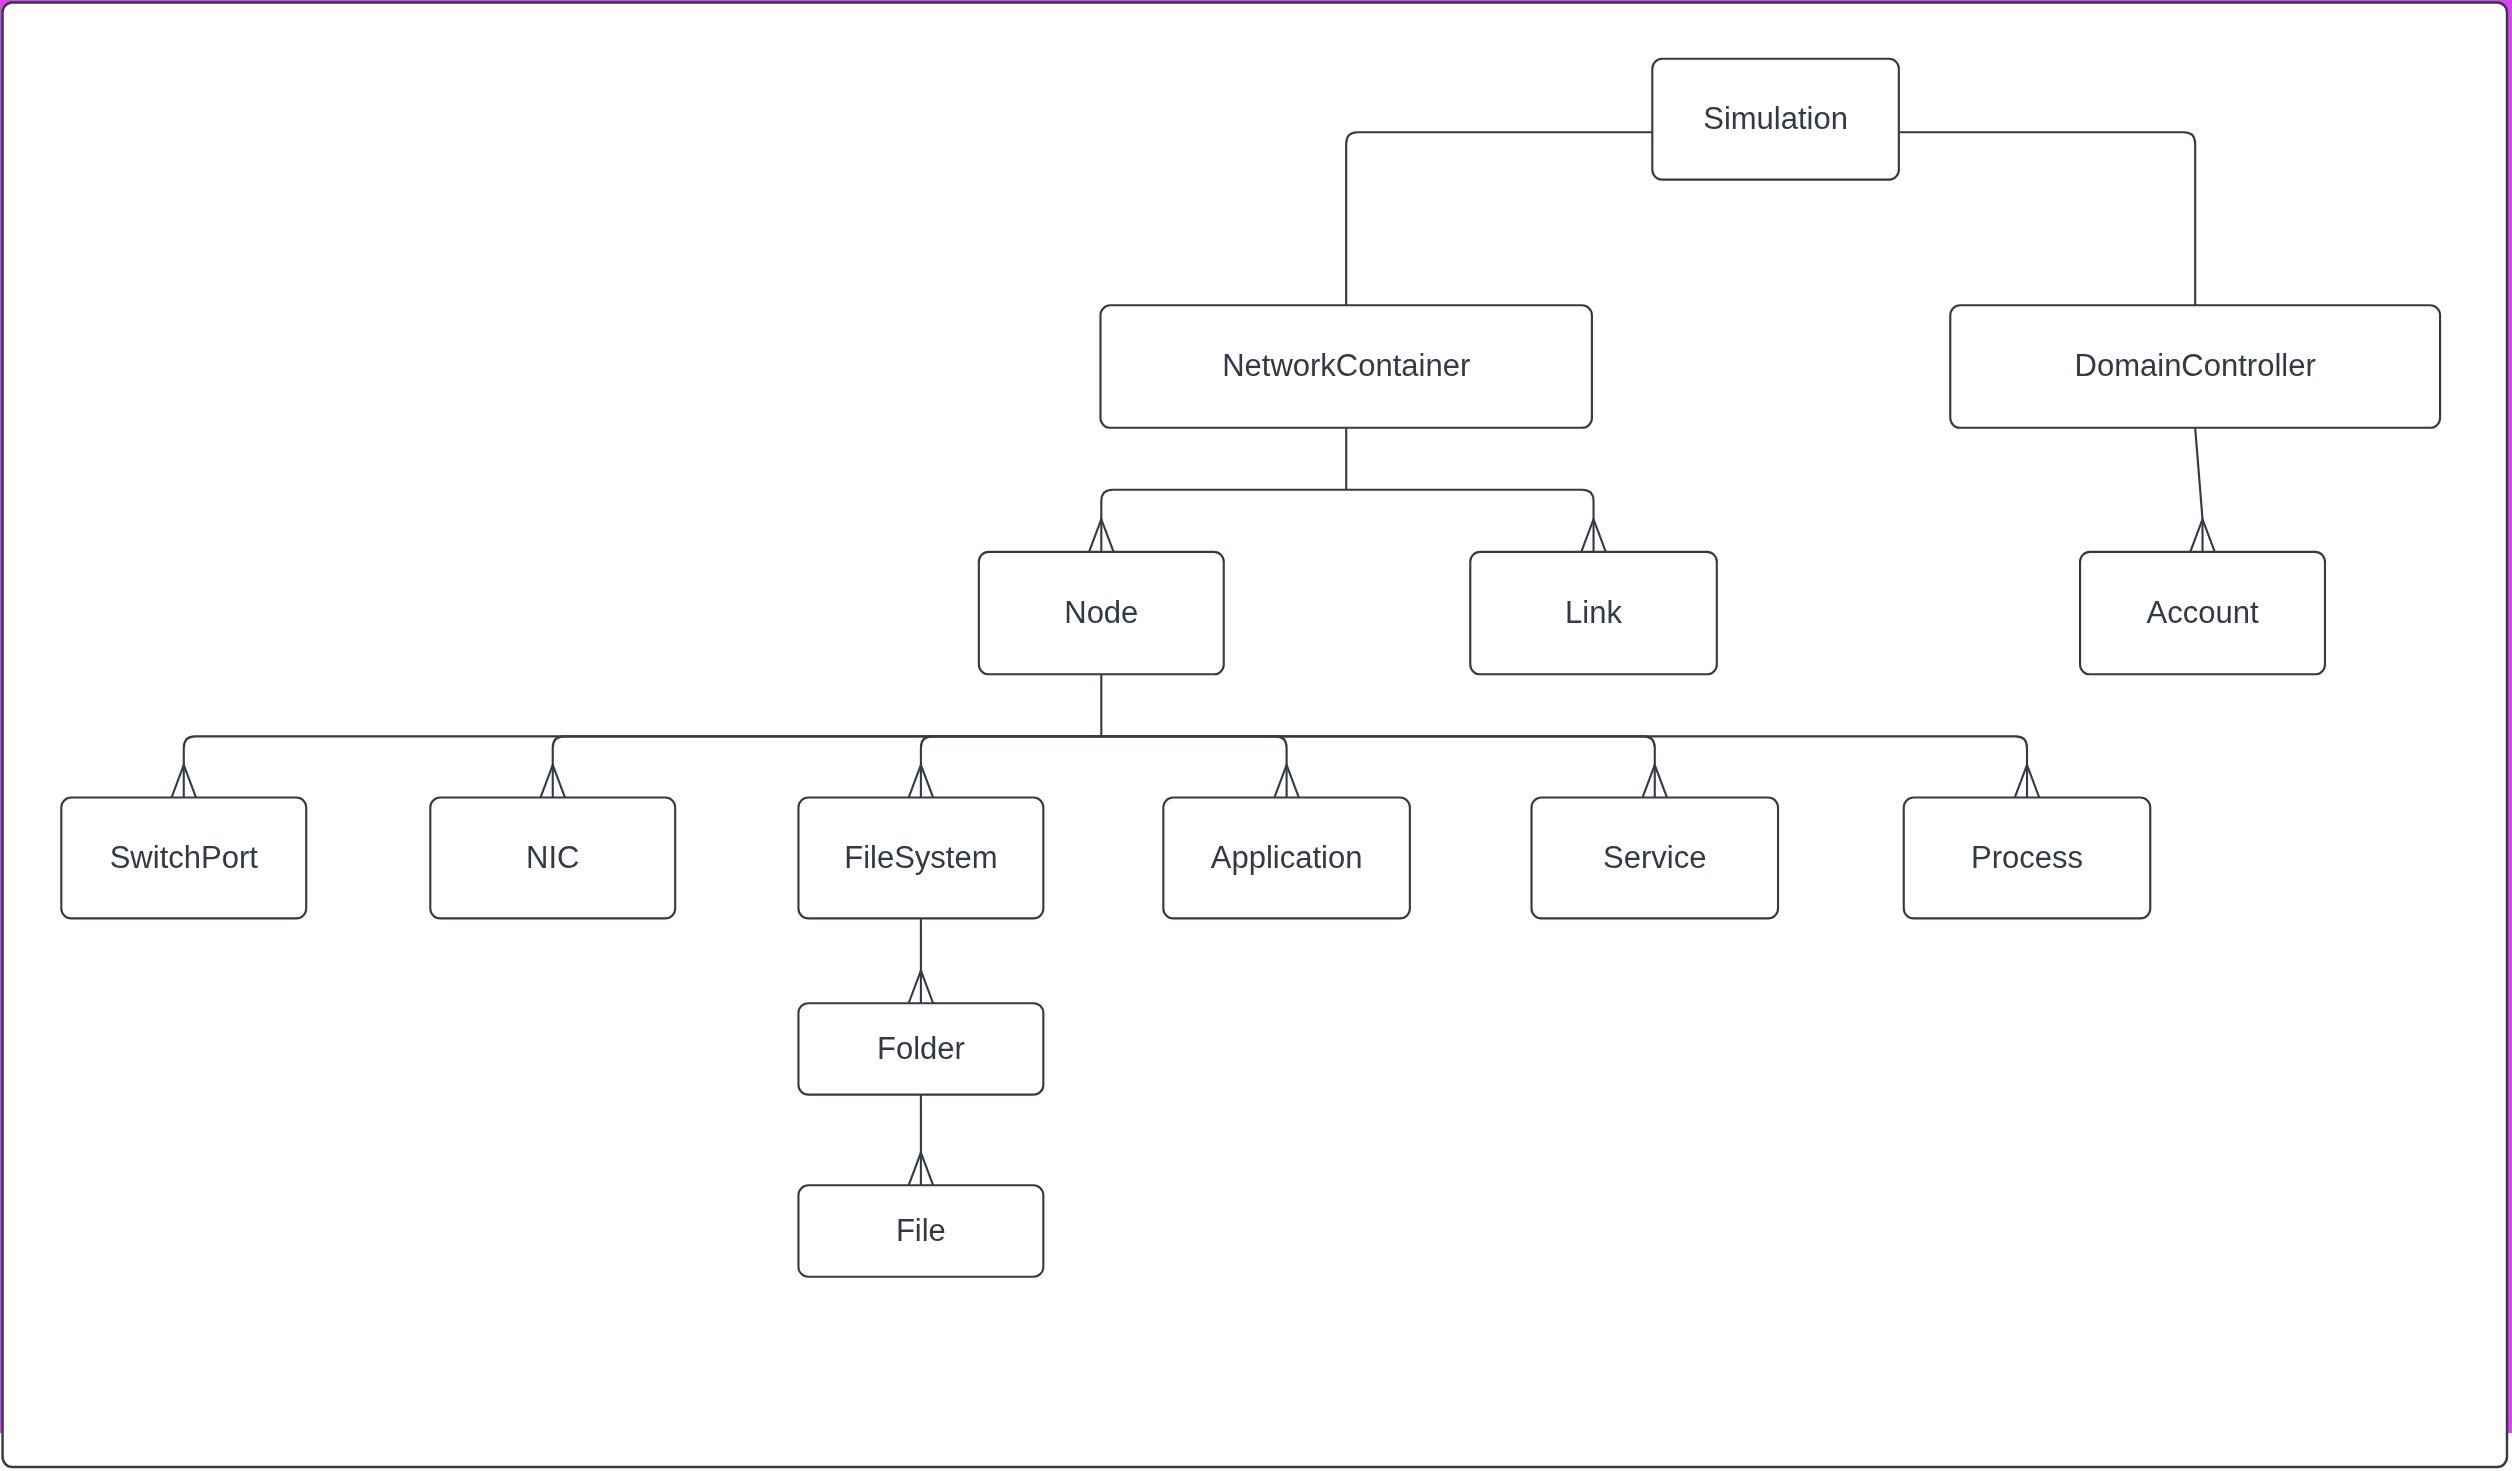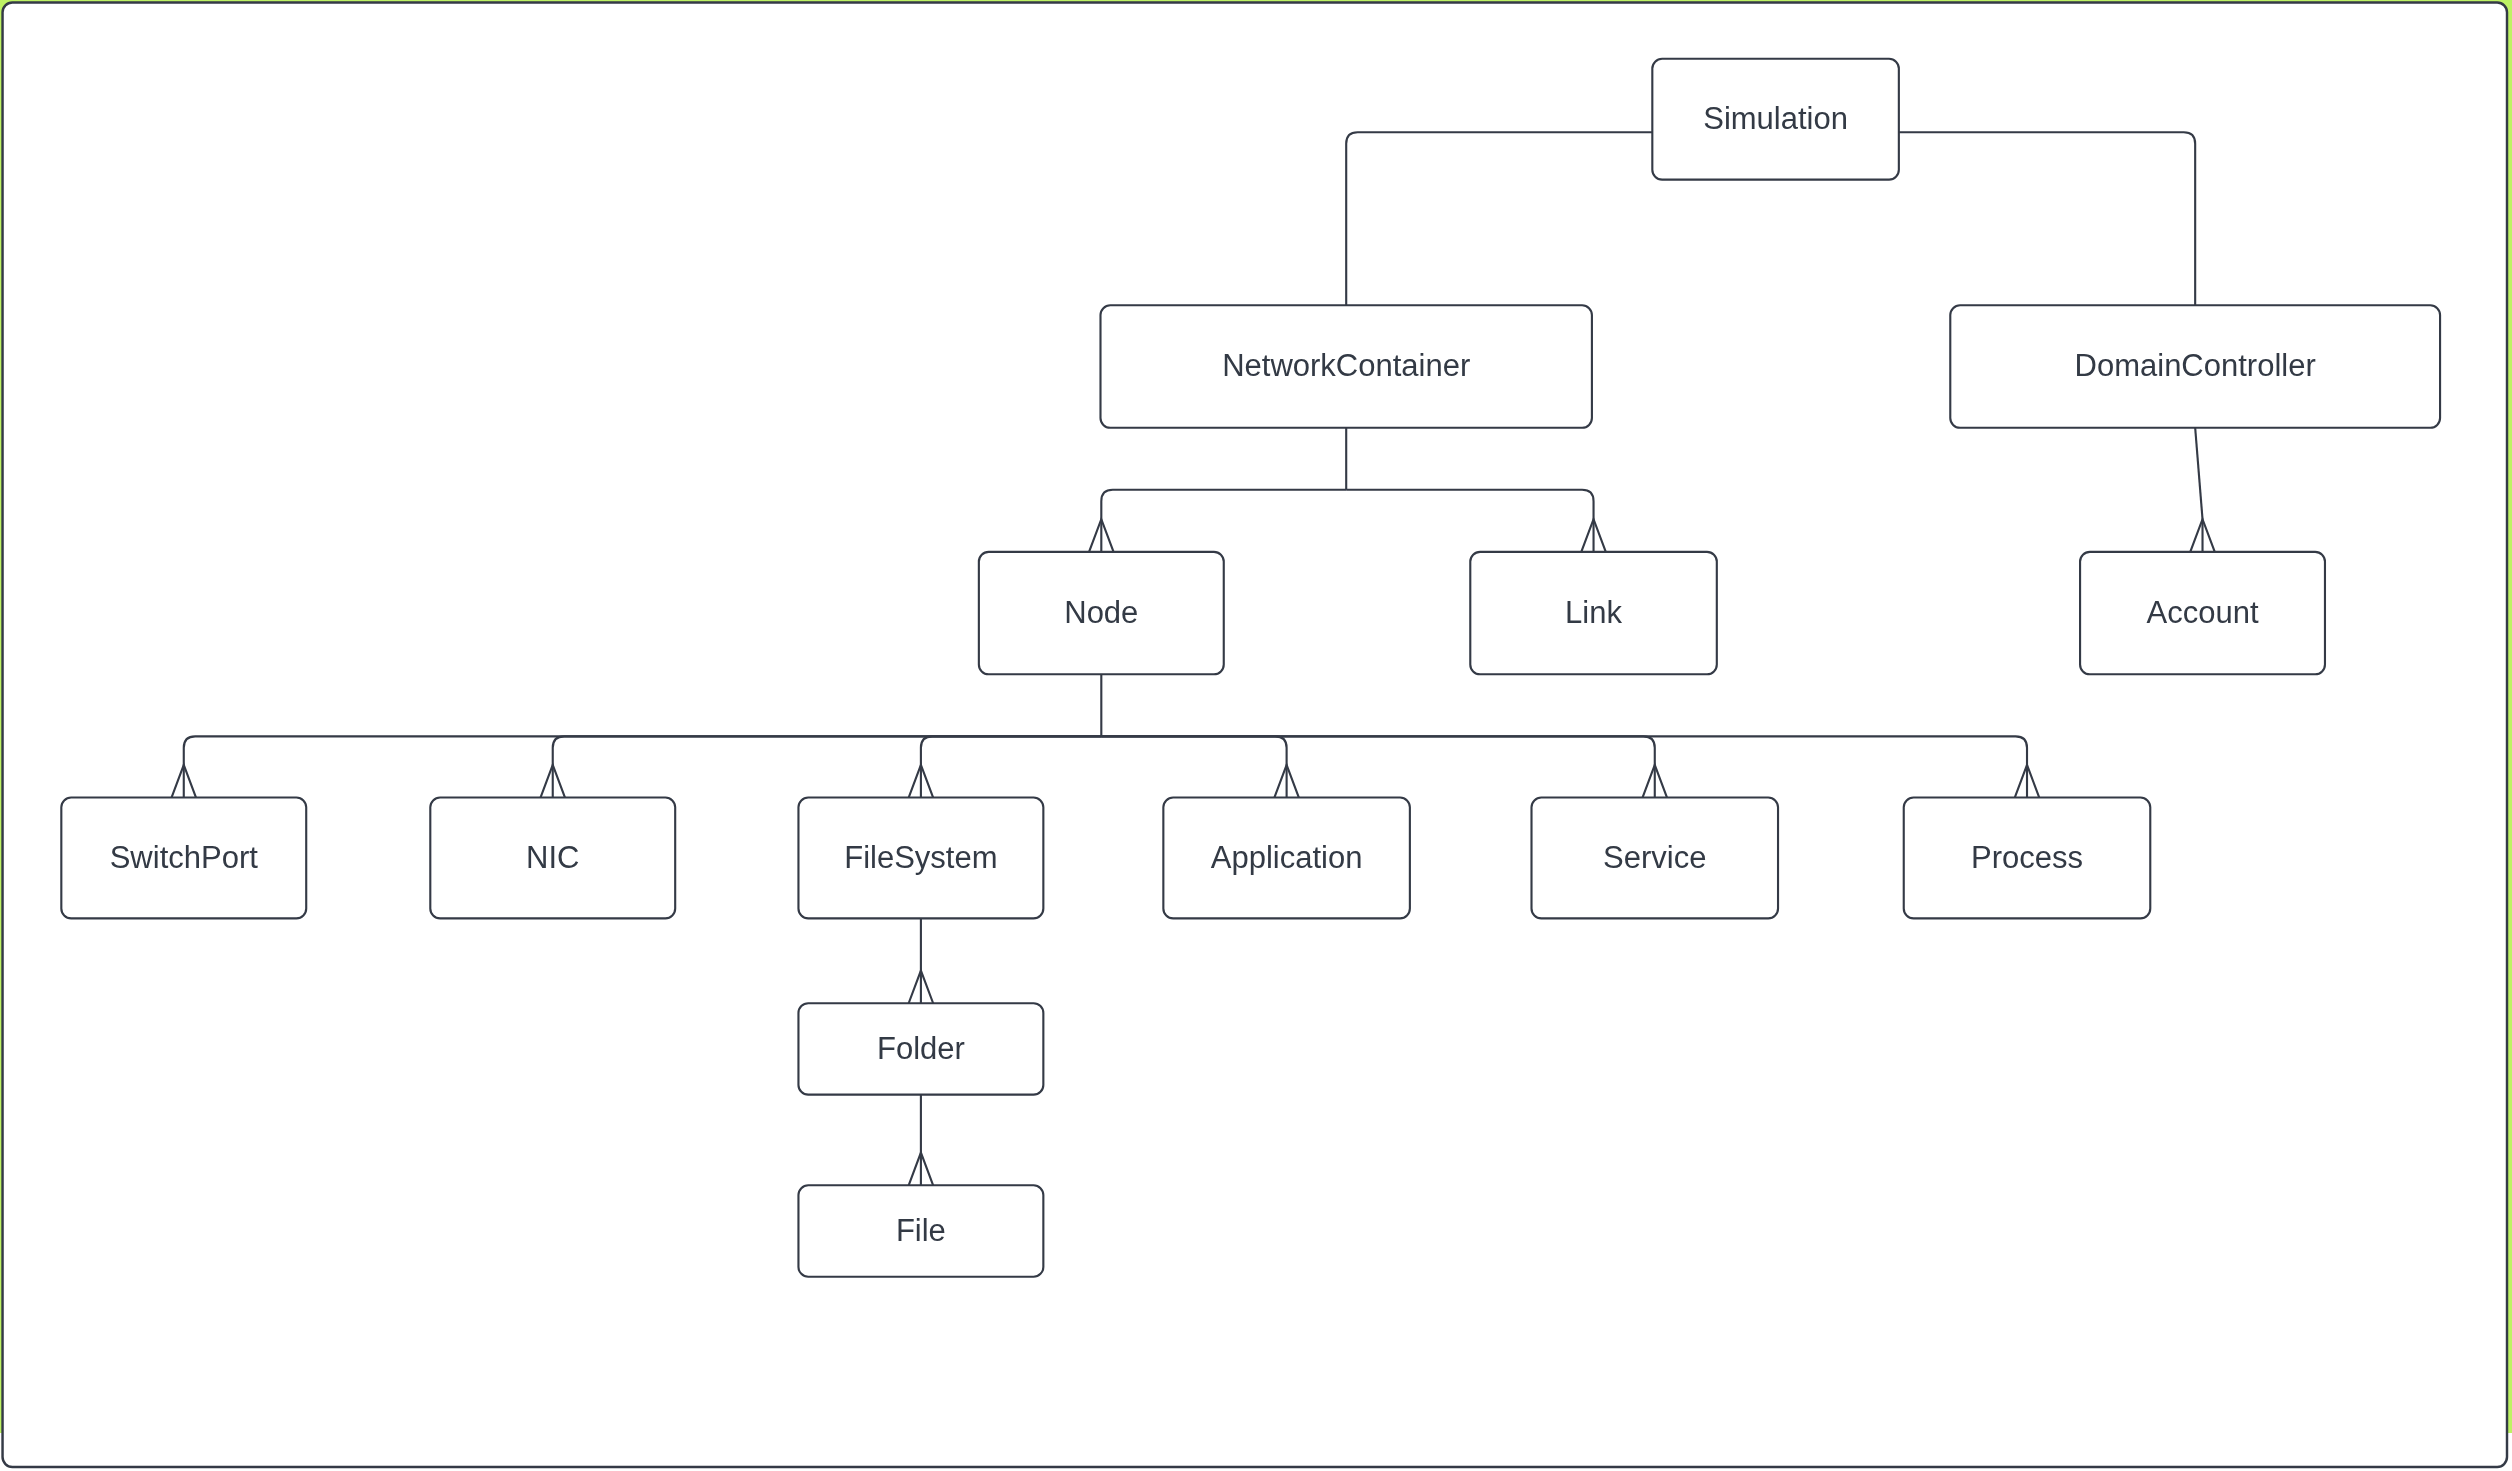--- a/index.html
+++ b/index.html
@@ -10,21 +10,21 @@
   body {
     width: 2512px;
     height: 1471px;
     font-family: "Liberation Sans", sans-serif;
     overflow: hidden;
   }
   #diagram-root {
     position: relative;
     width: 2512px;
     height: 1433px;
-    background: #bef264;
+    background: #d946ef;
     text-align: center;
   }
   svg#diagram-canvas {
     display: block;
     width: 2512px;
     height: 1471px;
   }
   .page-frame {
     fill: #ffffff;
     stroke: #343a46;

